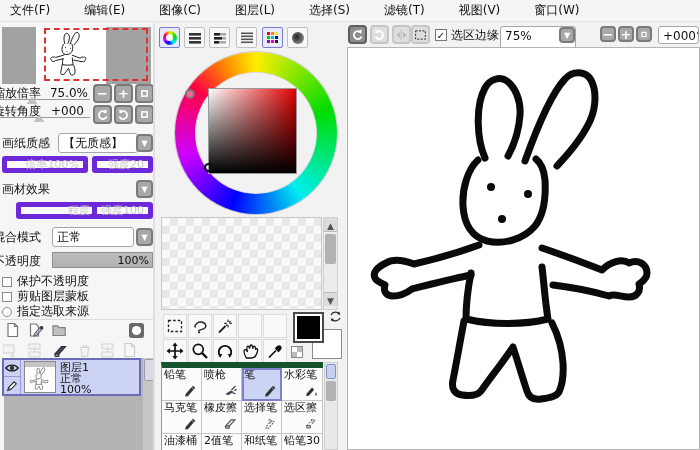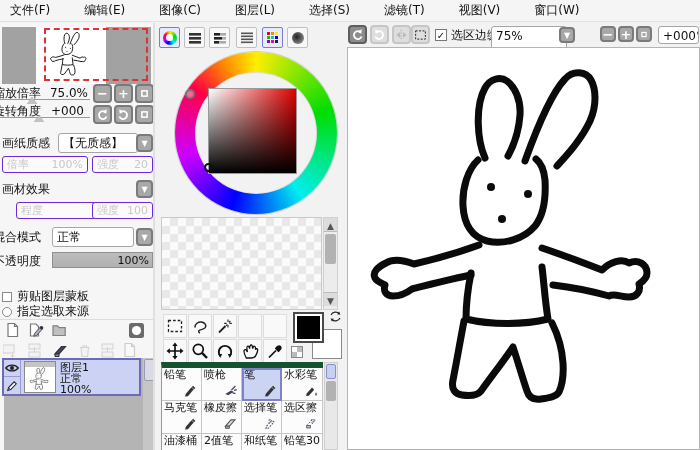--- a/index.html
+++ b/index.html
@@ -5,21 +5,21 @@
 *{margin:0;padding:0;box-sizing:border-box}
 html,body{width:700px;height:450px;overflow:hidden}
 body{font-family:"DejaVu Sans","Liberation Sans",sans-serif;font-size:12px;color:#111;background:#f2f2f2}
 #app{position:relative;width:700px;height:450px;background:#f2f2f2;overflow:hidden}
 .abs{position:absolute}
 .lbl{position:absolute;font-size:12px;white-space:nowrap;line-height:14px}
 .btn{position:absolute;background:#a8a8a8;border:2px solid #7a7a7a;border-radius:4px;color:#fff;display:flex;align-items:center;justify-content:center;font-weight:bold;font-size:13px;line-height:1}
 .btn.dark{background:#8d8d8d;border-color:#5e5e5e}
 .btn.dis{background:#dedede;border-color:#c6c6c6;color:#fff}
 .ddbox{position:absolute;background:#fff;border:1px solid #a6a6a6;border-radius:3px;font-size:12px;line-height:16px;padding:1px 4px;white-space:nowrap;overflow:hidden}
-.gfield{position:absolute;border:1px solid #6d28d9;border-radius:3px;background:#fbfbfb;color:#c8c8c8;font-size:11px;display:flex;justify-content:space-between;align-items:center;padding:0 4px}
+.gfield{position:absolute;border:5px solid #6d28d9;border-radius:3px;background:#fbfbfb;color:#c8c8c8;font-size:11px;display:flex;justify-content:flex-end;align-items:center;padding:0 4px}
 .cbrow{position:absolute;left:2px;display:flex;align-items:center;gap:5px;font-size:12px;white-space:nowrap}
 .cb{width:10px;height:10px;border:1px solid #8a8a8a;background:#fff;flex:0 0 auto}
 .tri{position:absolute;width:0;height:0;border-left:5px solid transparent;border-right:5px solid transparent;border-bottom:7px solid #c2c2c2;filter:drop-shadow(0 0 .5px #777)}
 .sline{position:absolute;height:0;border-top:1px solid #9a9a9a}
 .toolcell{position:absolute;width:24px;height:24px;background:#f9f9f9;border:1px solid #ddd;display:flex;align-items:center;justify-content:center}
 .bcell{position:absolute;width:40px;height:33px;background:#fcfcfc;border-right:1px solid #c6c6c6;border-bottom:1px solid #c6c6c6;font-size:11px;line-height:12px;padding:1px 2px;overflow:hidden}
 .bcell.sel{background:#ccd4f4;outline:2px solid #8080c8;outline-offset:-2px}
 .bcell svg{position:absolute;right:2px;bottom:2px}
 .tab{position:absolute;width:21px;height:21px;background:#f8f8f8;border:1px solid #c0c0c0;border-radius:2px;display:flex;align-items:center;justify-content:center}
 .tab.sel{background:#e6eaff;border-color:#7b7bd0}
@@ -251,20 +251,24 @@
 
   <div class="lbl" style="left:-7px;top:207px">混合模式</div>
   <div class="ddbox" style="left:52px;top:204px;width:82px;height:20px">正常</div>
   <div class="arrowbtn" style="left:136px;top:205px;width:17px;height:18px">▼</div>
 
   <div class="lbl" style="left:-7px;top:231px">不透明度</div>
   <div class="abs" style="left:52px;top:229px;width:101px;height:16px;background:linear-gradient(#bdbdbd,#b0b0b0);border:1px solid #8f8f8f;display:flex;align-items:center;justify-content:flex-end;padding-right:3px">
     <span style="font-size:11px;color:#111">100%</span>
   </div>
 
+  <div class="cbrow" style="top:250px">
+        <span class="cb"></span>
+        <span>保护不透明度</span>
+      </div>
   <div class="cbrow" style="top:265px">
         <span class="cb"></span>
         <span>剪贴图层蒙板</span>
       </div>
   <div class="cbrow" style="top:280px">
         <span class="cb" style="border-radius:50%"></span>
         <span>指定选取来源</span>
       </div>
 
   <div class="abs" style="left:0;top:296px;width:153px;height:40px;border-top:1px solid #ddd">
@@ -521,21 +525,21 @@
           <use href="#i-flip"></use>
         </svg>
       </div>
   <div class="btn dis" style="left:64px;top:2px;width:19px;height:19px">
         <svg width="16" height="16" viewBox="0 0 20 20">
           <use href="#i-marquee"></use>
         </svg>
       </div>
   <div class="abs" style="left:88px;top:6px;width:12px;height:12px;border:1px solid #777;background:#fff;text-align:center;font-size:10px;line-height:11px">✓</div>
   <span class="lbl" style="left:104px;top:5px">选区边缘</span>
-  <div class="ddbox" style="left:144px;top:3px;width:76px;height:28px;padding-right:20px"><span>75%</span></div>
+  <div class="ddbox" style="left:153px;top:3px;width:76px;height:28px;padding-right:20px"><span>75%</span></div>
   <div class="arrowbtn" style="left:212px;top:4px;width:16px;height:16px">▼</div>
   <div class="btn" style="left:253px;top:3px;width:16px;height:16px">−</div>
   <div class="btn" style="left:271px;top:3px;width:16px;height:16px">+</div>
   <div class="btn" style="left:289px;top:3px;width:16px;height:16px">
         <svg width="15" height="15" viewBox="0 0 20 20" style="color:#fff">
           <use href="#i-square"></use>
         </svg>
       </div>
   <div class="ddbox" style="left:311px;top:3px;width:41px;height:18px;text-align:right"><span>+000°</span></div>
 </div>

